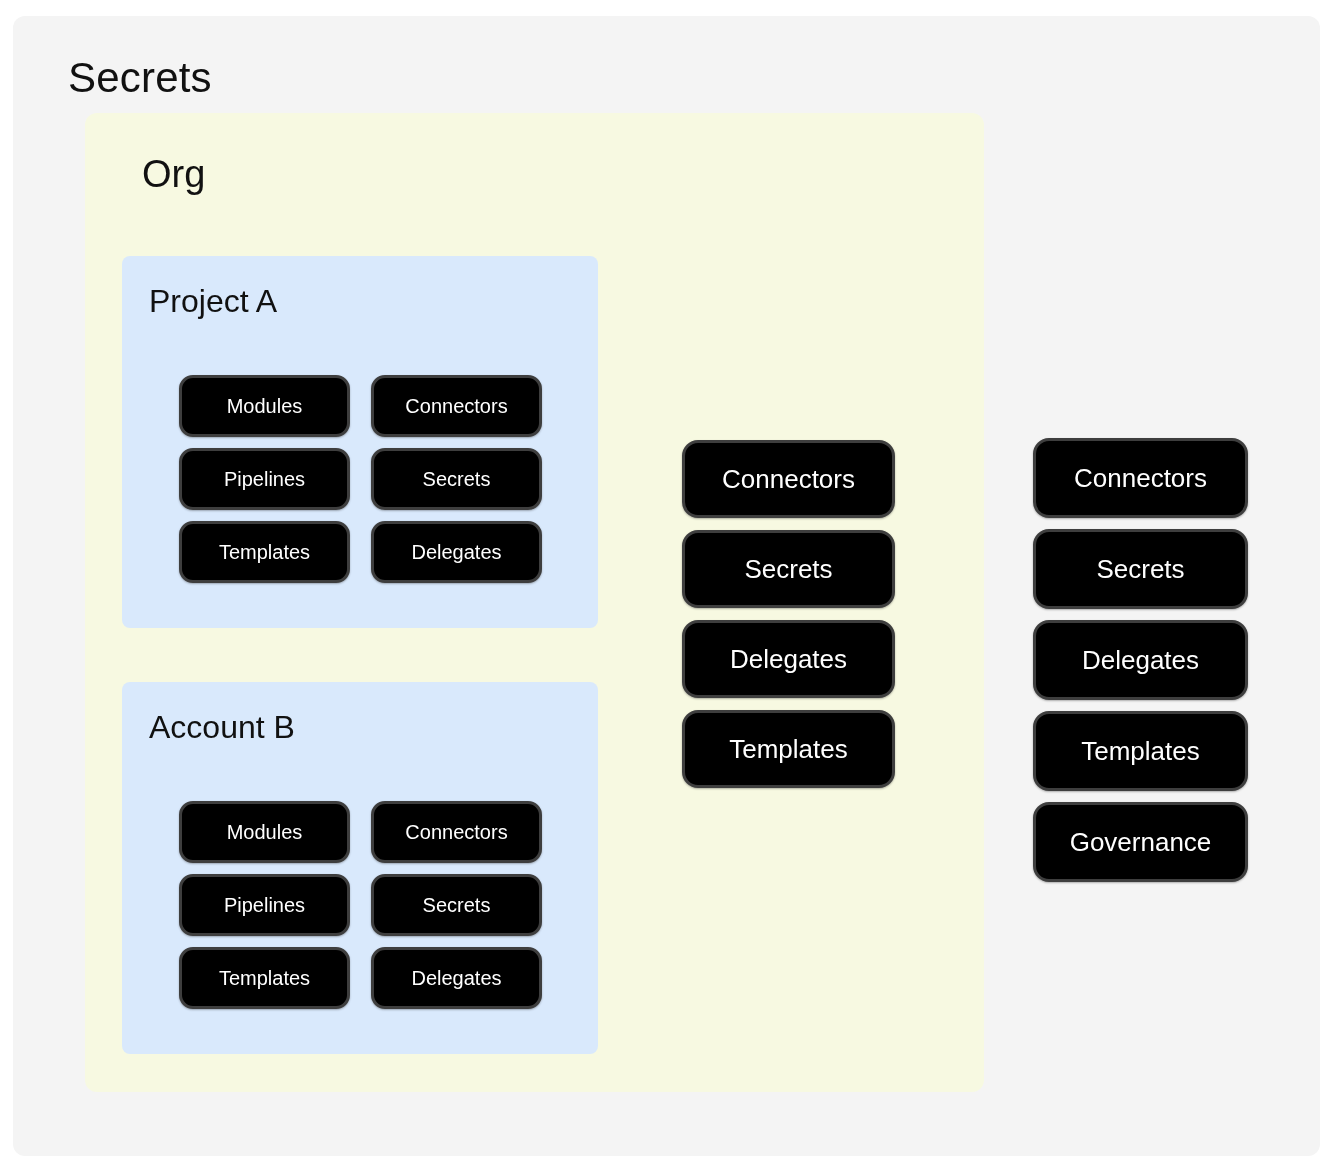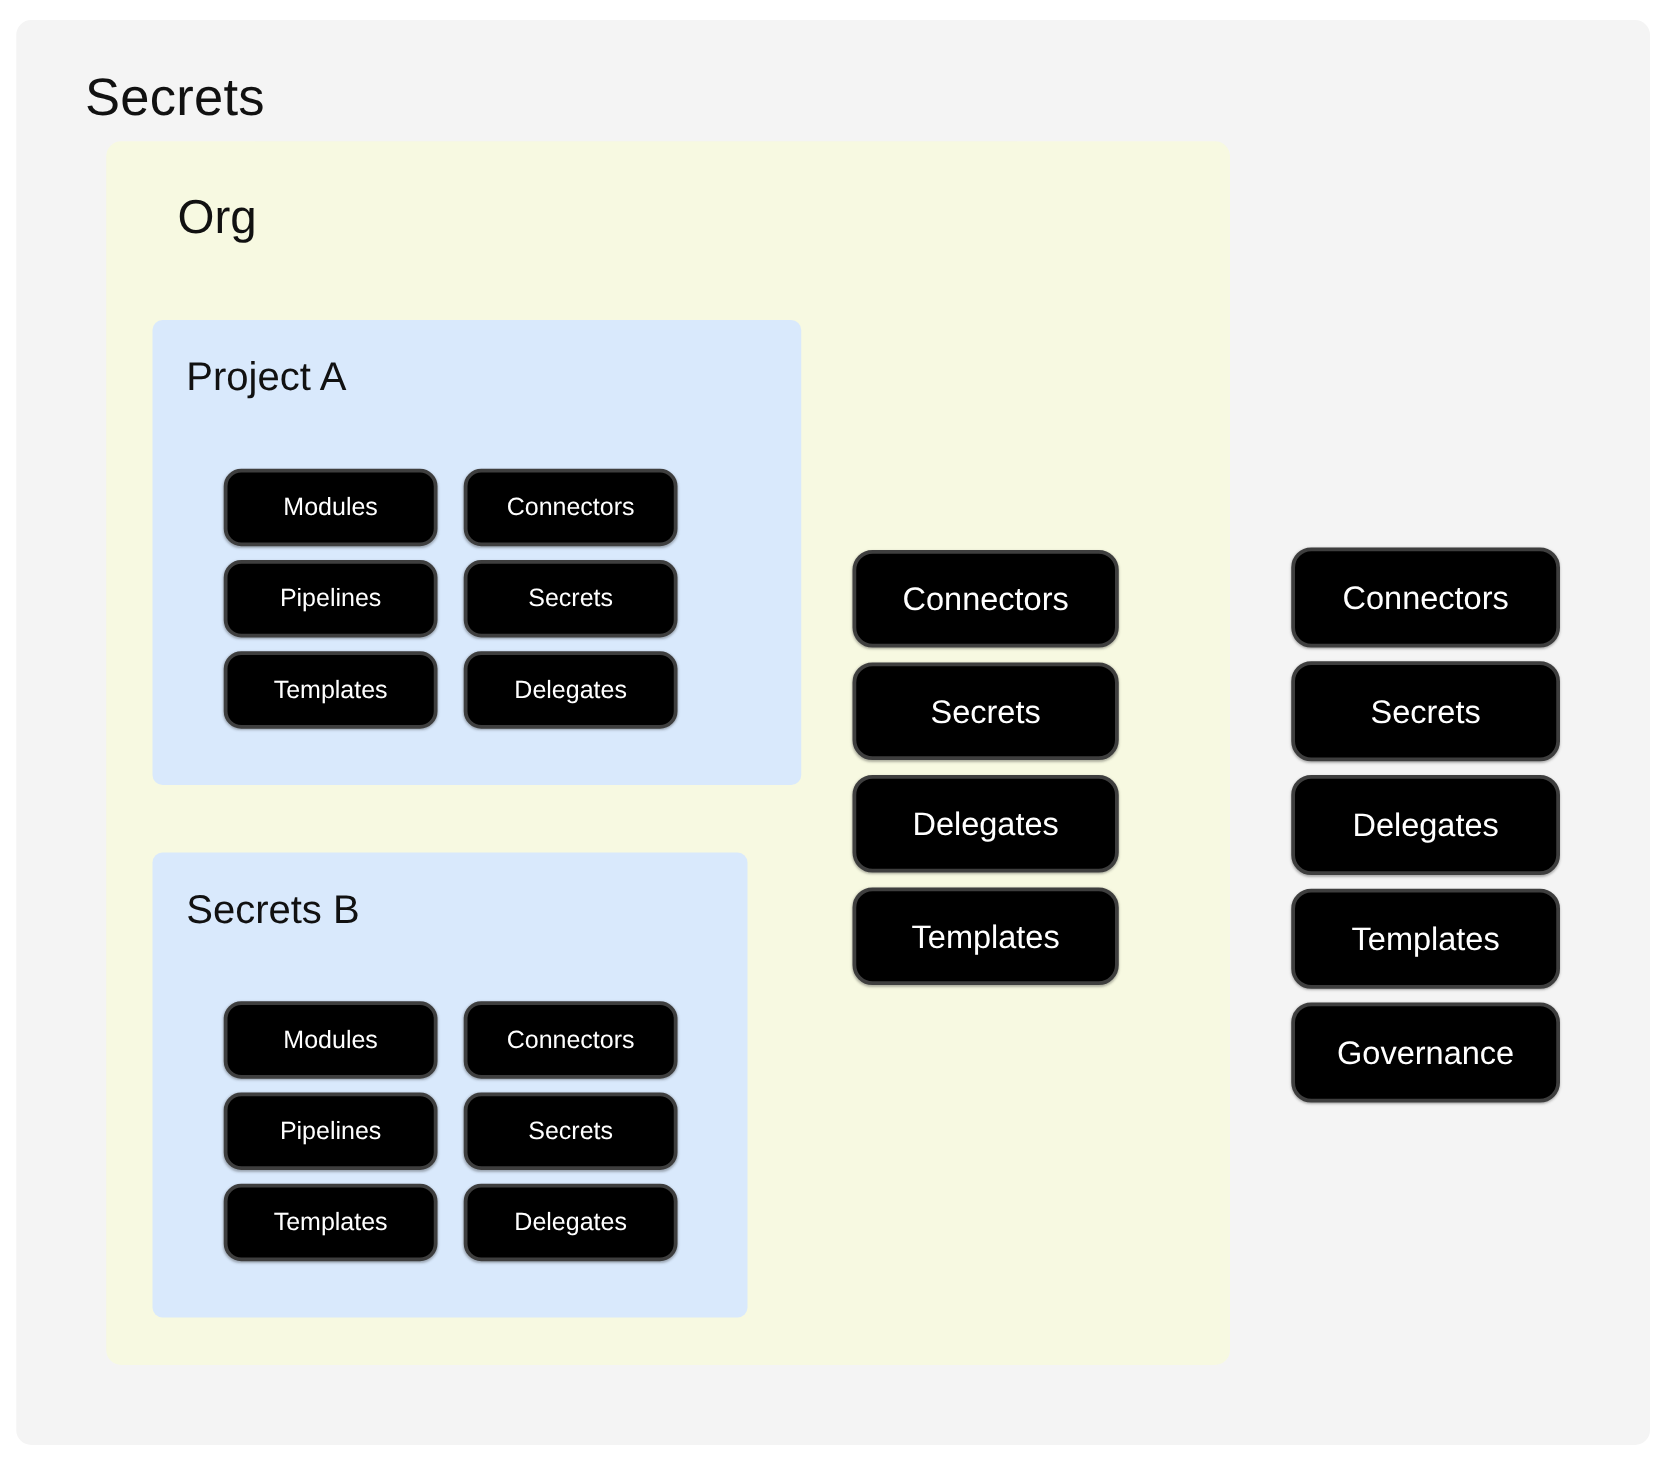--- a/index.html
+++ b/index.html
@@ -43,21 +43,21 @@
     font-size: 38px;
     color: #111111;
   }
   .project-box {
     position: absolute;
     left: 37px;                      
     width: 476px; height: 372px;
     background: #d9e9fc;
     border-radius: 8px;
   }
-  .project-a { top: 143px; padding-left: 43px; }         
+  .project-a { top: 143px; }         
   .project-b { top: 569px; }         
   .project-title {
     position: absolute;
     left: 27px; top: 27px;
     font-size: 32px;
     color: #111111;
   }
   
   .node {
     background: #000000;
@@ -123,21 +123,21 @@
           <div class="node">Modules</div>
           <div class="node">Connectors</div>
           <div class="node">Pipelines</div>
           <div class="node">Secrets</div>
           <div class="node">Templates</div>
           <div class="node">Delegates</div>
         </div>
       </div>
 
       <div class="project-box project-b">
-        <div class="project-title">Secrets B</div>
+        <div class="project-title">Account B</div>
         <div class="project-grid">
           <div class="node">Modules</div>
           <div class="node">Connectors</div>
           <div class="node">Pipelines</div>
           <div class="node">Secrets</div>
           <div class="node">Templates</div>
           <div class="node">Delegates</div>
         </div>
       </div>
 

